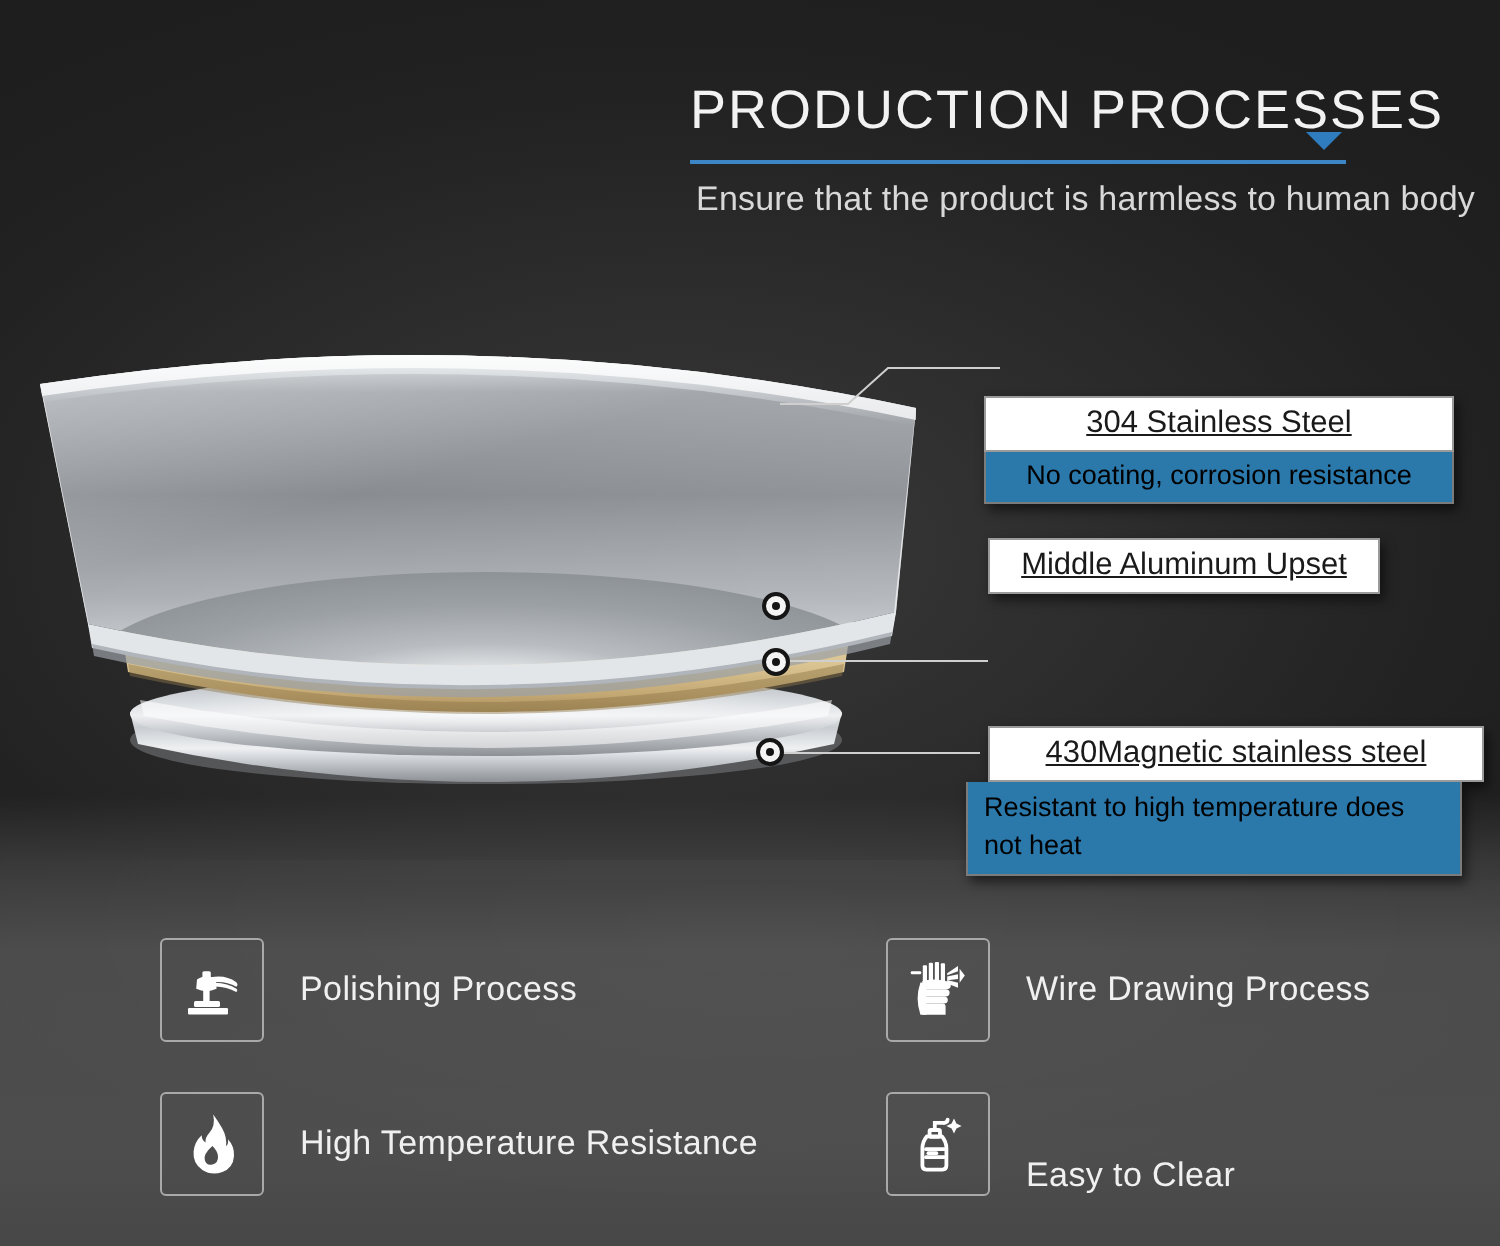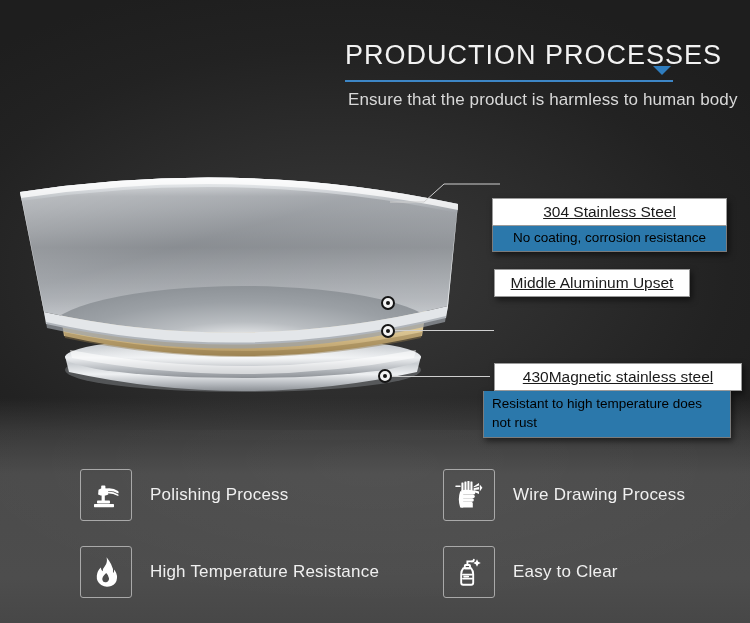--- a/index.html
+++ b/index.html
@@ -156,21 +156,21 @@
   .feature-label {
     margin-left: 18px;
     color: #f0f0f0;
     font-size: 17px;
     white-space: nowrap;
     letter-spacing: 0.2px;
   }
   #feature-0 { left: 80px; top: 469px; align-items: center; }
   #feature-1 { left: 443px; top: 469px; }
   #feature-2 { left: 80px; top: 546px; }
-  #feature-3 { left: 443px; top: 546px; }
+  #feature-3 { left: 443px; top: 546px; align-items: flex-end; }
 </style>
 </head>
 <body>
 
 <div id="page">
 
   <div class="bg-top"></div>
   <div class="bg-bottom"></div>
   <div class="bg-bottom-sheen"></div>
 
@@ -298,21 +298,21 @@
     <div class="callout-title">304 Stainless Steel</div>
     <div class="callout-sub">No coating, corrosion resistance</div>
   </div>
 
   <div class="callout" id="callout-2">
     <div class="callout-title">Middle Aluminum Upset</div>
   </div>
 
   <div class="callout" id="callout-3">
     <div class="callout-title">430Magnetic stainless steel</div>
-    <div class="callout-sub multi">Resistant to high temperature does not rust</div>
+    <div class="callout-sub multi">Resistant to high temperature does not heat</div>
   </div>
 
   <div class="feature" id="feature-0">
     <div class="feature-icon">
       <svg width="34" height="34" viewBox="0 0 34 34" fill="#ffffff">
         <rect x="5" y="26" width="20" height="3.2" rx="0.6"></rect>
         <rect x="8" y="22.5" width="13" height="3" rx="0.8"></rect>
         <rect x="12.6" y="16" width="3.2" height="7"></rect>
         <path d="M9.5,11.8 q5.2,-3.6 9.4,0 l0.4,4.6 q-5.2,2.4 -10.2,0 Z"></path>
         <rect x="12.2" y="7.6" width="4.2" height="4.6" rx="0.8"></rect>

